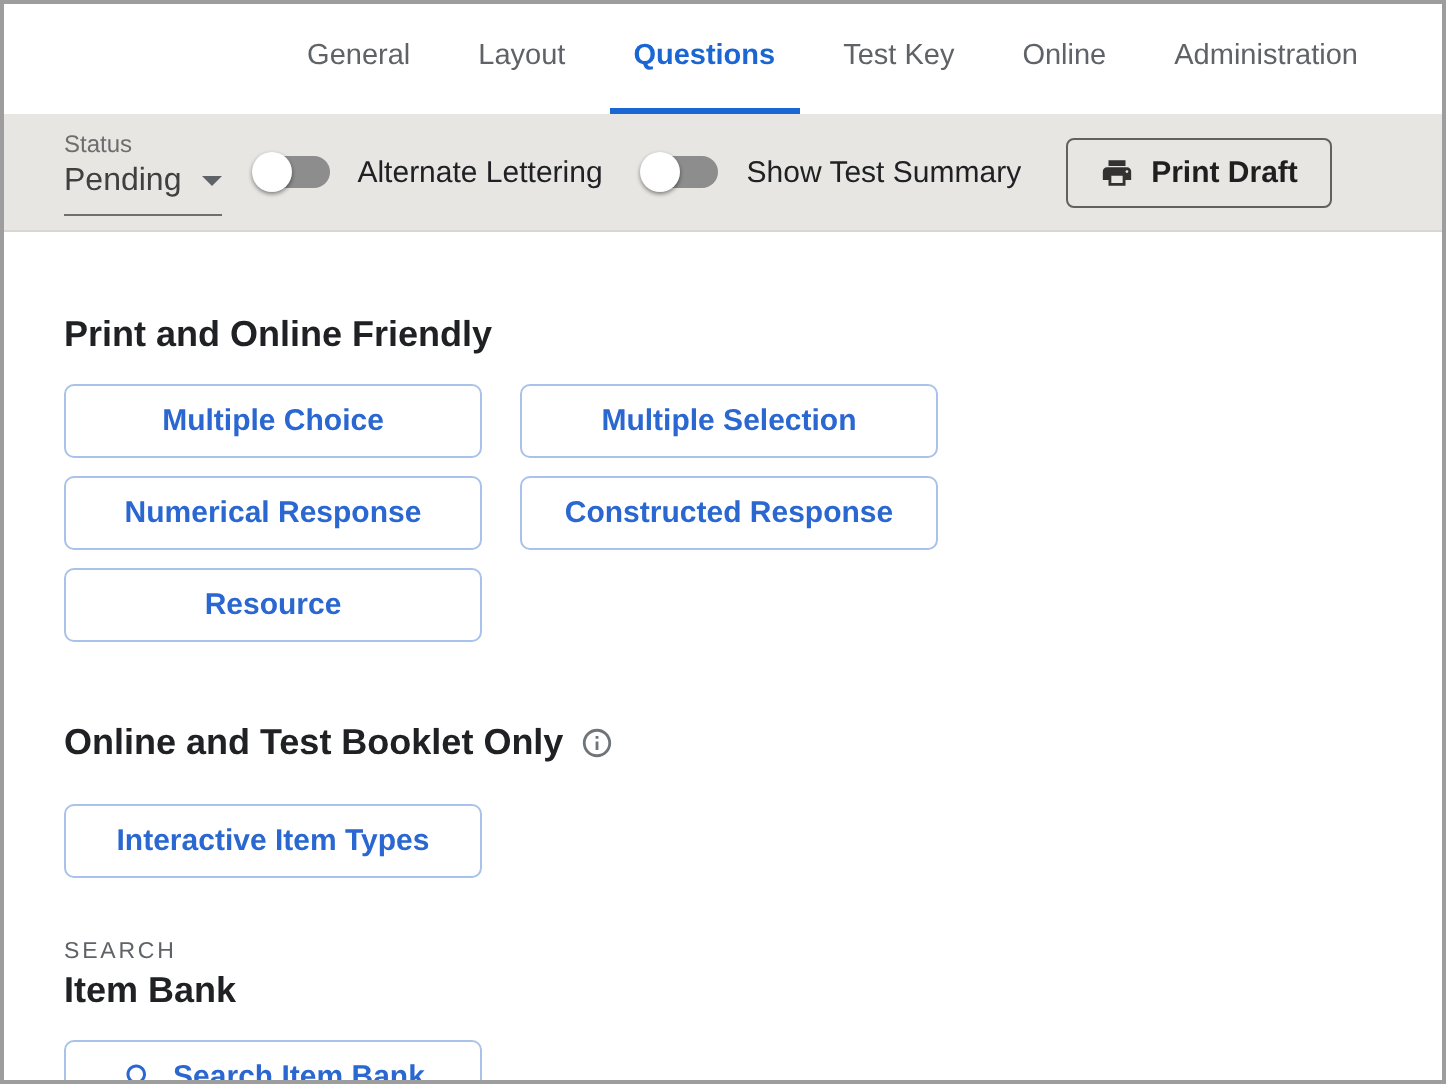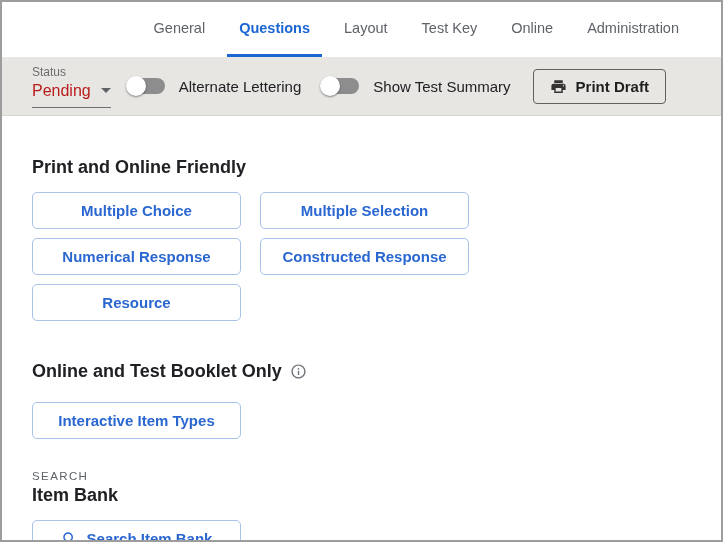--- a/index.html
+++ b/index.html
@@ -49,21 +49,21 @@
   }
   .status-block {
     display: flex; flex-direction: column;
     border-bottom: 1px solid #6f6f6f;
     padding-bottom: 7px;
     margin-right: 16px;
     min-width: 75px;
   }
   .status-label { font-size: 12px; color: #6d6d6d; margin-bottom: 3px; }
   .status-value-row { display: flex; align-items: center; gap: 10px; cursor: pointer; }
-  .status-value { font-size: 16px; color: #b91c1c; }
+  .status-value { font-size: 16px; color: #404040; }
   .caret-down {
     width: 0; height: 0;
     border-left: 5px solid transparent;
     border-right: 5px solid transparent;
     border-top: 5px solid #5f6368;
   }
   .switch {
     width: 38px; height: 16px;
     background: #8d8d8d;
     border-radius: 9px;
@@ -136,22 +136,22 @@
   .info-icon { display: inline-flex; line-height: 0; }
   .icon-svg { display: block; }
 </style>
 </head>
 <body>
 
 <div class="window">
 
   <nav class="tabbar">
     <div class="tab">General</div>
+    <div class="tab">Layout</div>
     <div class="tab active">Questions</div>
-    <div class="tab">Layout</div>
     <div class="tab">Test Key</div>
     <div class="tab">Online</div>
     <div class="tab">Administration</div>
   </nav>
 
   <div class="toolbar">
 
     <div class="status-block">
       <span class="status-label">Status</span>
       <span class="status-value-row">

